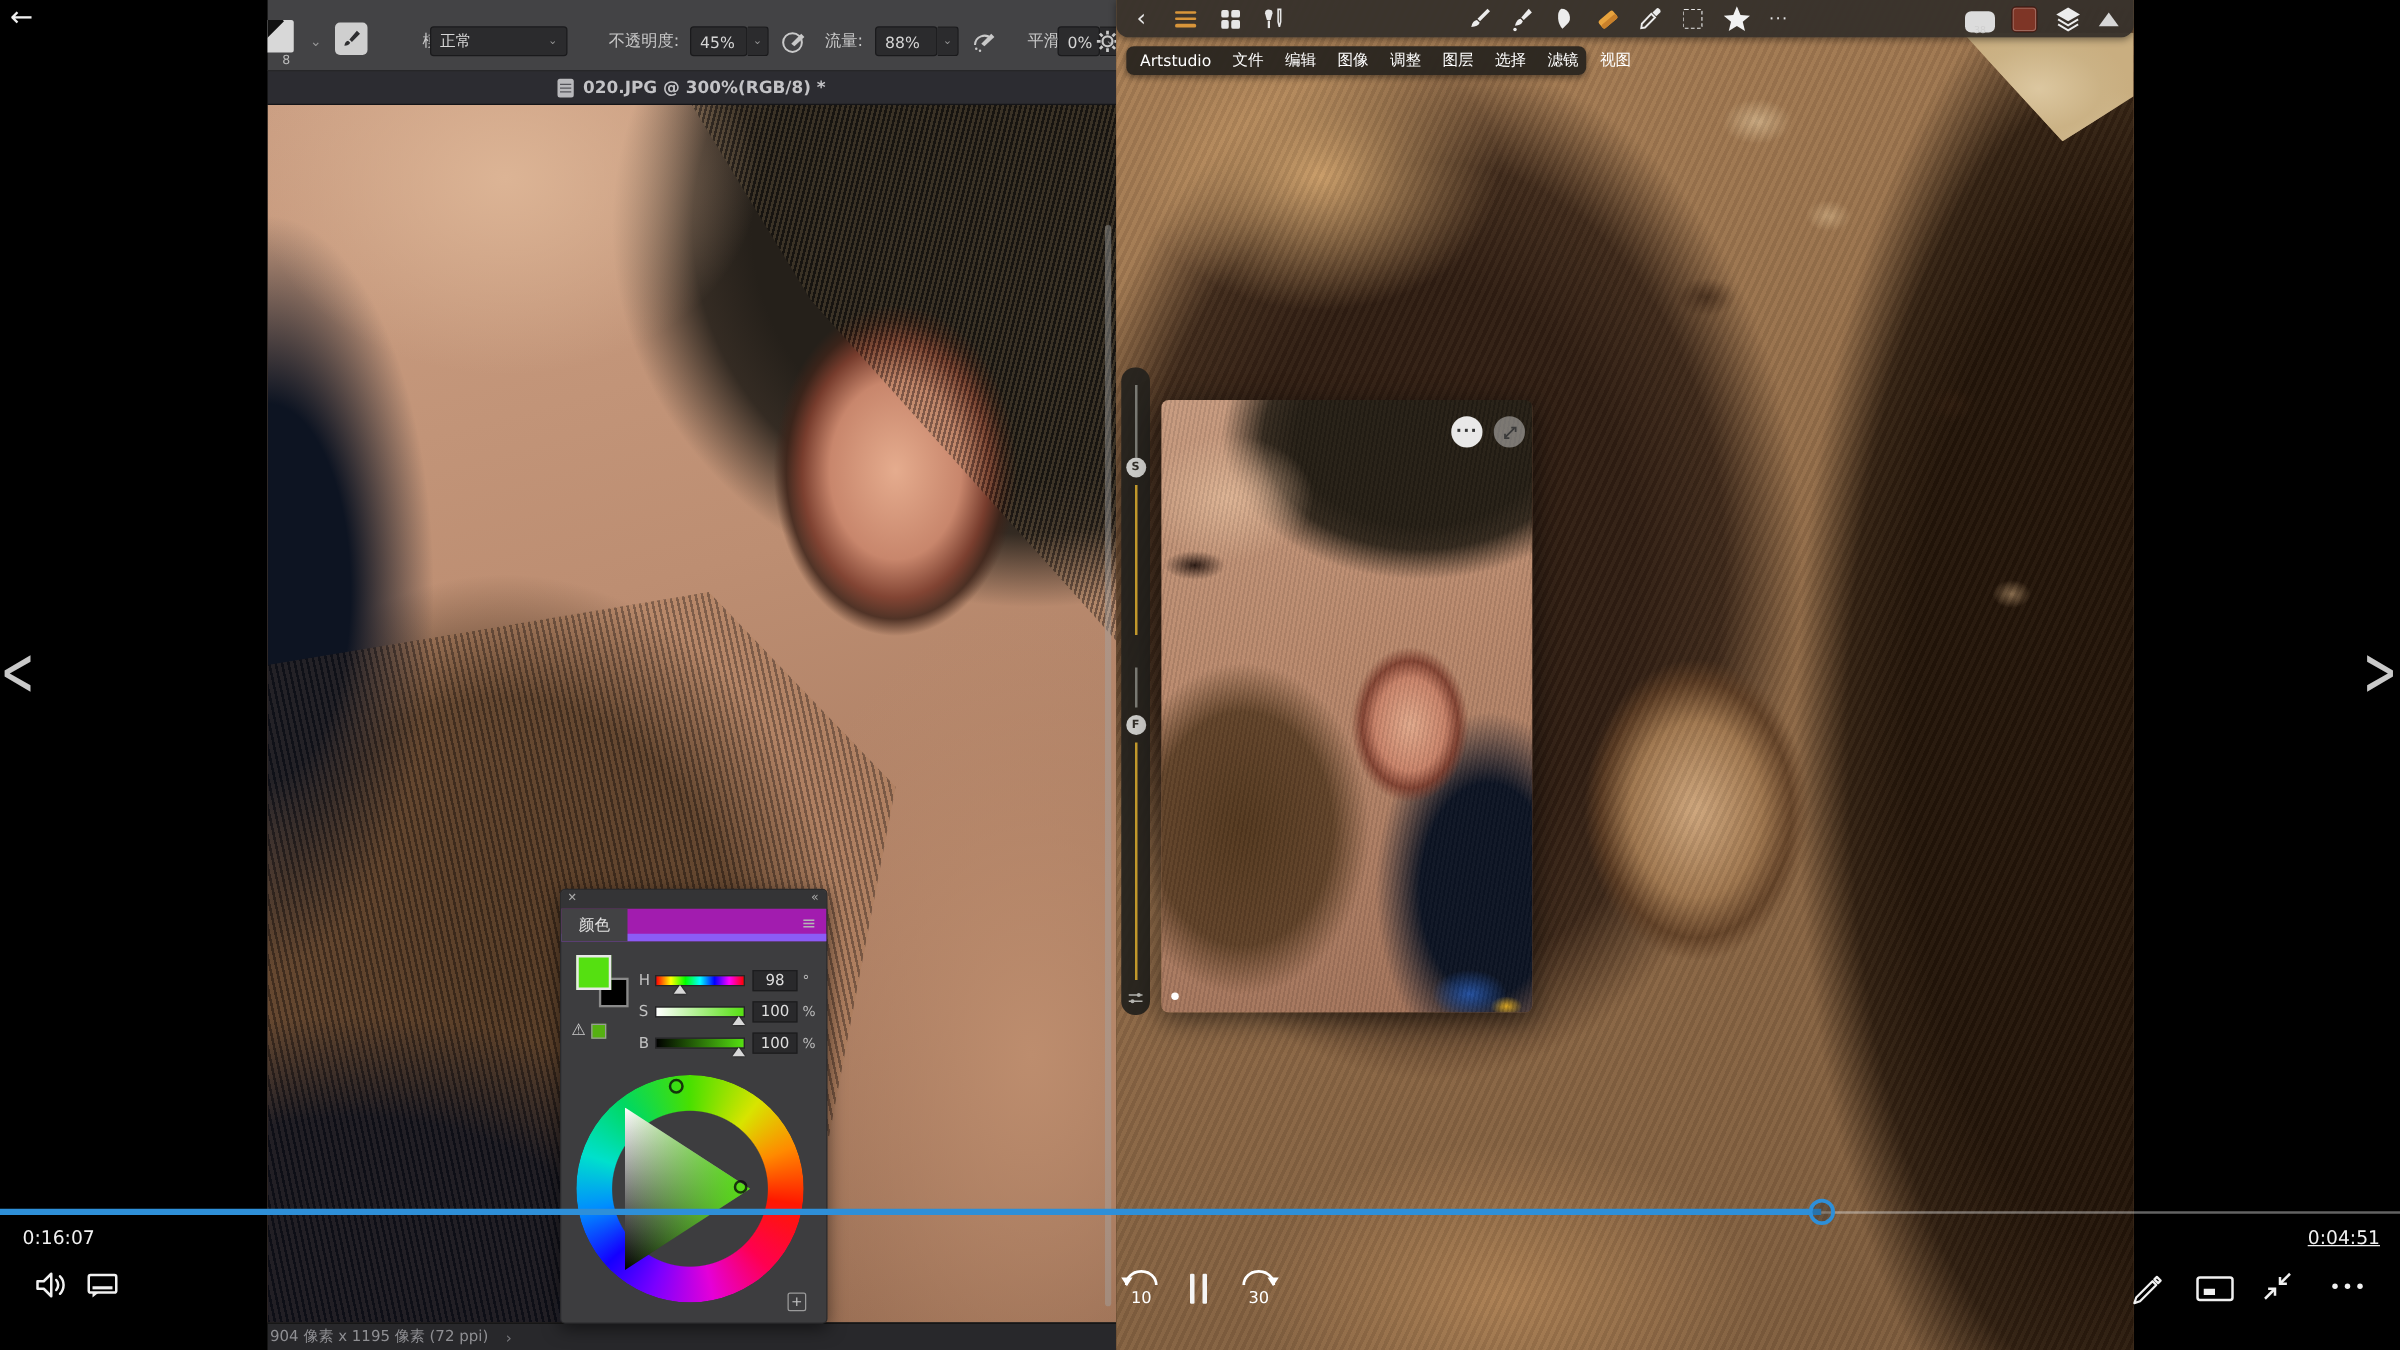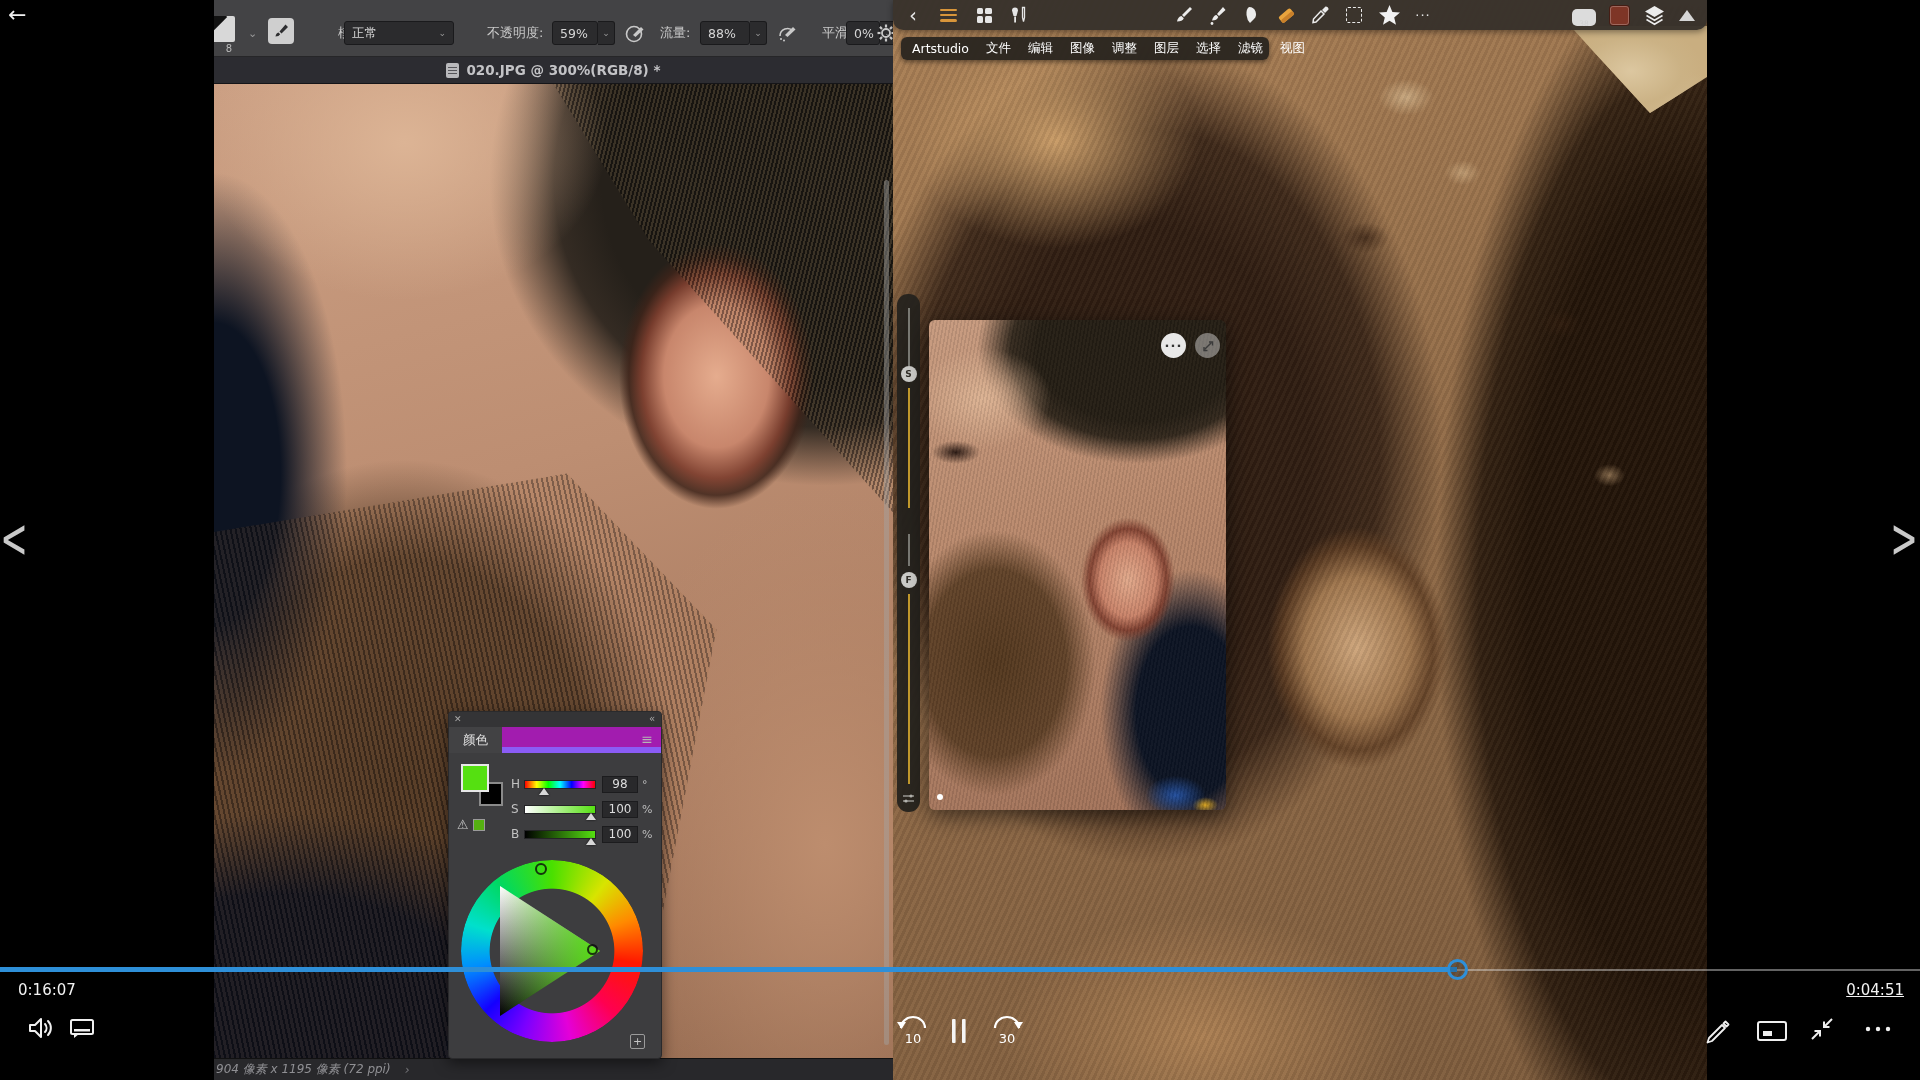--- a/index.html
+++ b/index.html
@@ -40,21 +40,21 @@
       radial-gradient(ellipse 310px 500px at 90% 78%, #bd8d6e 0%, rgba(189,141,110,0) 72%),
       linear-gradient(165deg, #cb9f83 0%, #bd8e72 40%, #aa7c61 70%, #93694f 100%); }
   #ps-canvas .hair-tex { position:absolute; inset:0;
     clip-path:polygon(50% 0, 100% 0, 100% 44%, 64% 16%);
     background:repeating-linear-gradient(104deg, rgba(0,0,0,.45) 0 2px, rgba(150,128,88,.22) 2px 4px); opacity:.85; }
   #ps-canvas .beard-tex { position:absolute; inset:0;
     clip-path:polygon(0 46%, 52% 40%, 74% 56%, 62% 100%, 0 100%);
     background:repeating-linear-gradient(78deg, rgba(18,10,5,.4) 0 2px, rgba(160,108,62,.17) 2px 5px); opacity:.9; }
   #ps-vscroll { left:670px; top:180px; width:5px; height:865px; background:rgba(165,165,165,.45); border-radius:3px; }
   #ps-status { left:0; top:1058px; width:679px; height:22px; background:#28282b; border-top:1px solid #111;
-    display:flex; align-items:center; gap:14px; padding-left:2px; color:#8f8f93; font-size:12px;font-style:italic; }
+    display:flex; align-items:center; gap:14px; padding-left:2px; color:#8f8f93; font-size:12px; }
 
   
   #color-panel { left:448px; top:711px; width:214px; height:348px; background:#3d3d3f;
     border:1px solid #2a2a2c; border-radius:4px; box-shadow:0 4px 14px rgba(0,0,0,.5); color:#ccc; }
   #cp-head { position:absolute; left:0; top:0; width:100%; height:15px; background:#343436;
     border-radius:4px 4px 0 0; font-size:9px; color:#aaa; }
   #cp-tabrow { position:absolute; left:0; top:15px; width:100%; height:26px; background:#a21caf; border-bottom:6px solid #8b5cf6; }
   #cp-tab { position:absolute; left:0; top:0; height:26px; padding:0 14px; background:#424244;
     display:flex; align-items:center; font-size:12.5px; color:#e2e2e2; }
   .swatch-fg { position:absolute; left:12px; top:52px; width:28px; height:28px; border:2px solid #e8e8e8; z-index:2; }
@@ -201,21 +201,21 @@
       <div class="ps-ctl" style="left:92px;margin-left:32px;">模式:</div>
       <div class="ps-ctl" style="left:130px;">
         <div class="ps-box" style="width:110px; justify-content:space-between;">
           <span>正常</span>
           <span style="color:#999; font-size:9px;">⌄</span>
         </div>
       </div>
       <div class="ps-ctl" style="left:273px;">不透明度:</div>
       <div class="ps-ctl" style="left:338px;">
         <div class="ps-box" style="width:46px;">
-            <span>59%</span>
+            <span>45%</span>
           </div>
         <div class="ps-chev">⌄</div>
       </div>
       <div class="ps-ctl" style="left:410px;">
         <svg width="22" height="22" viewBox="0 0 22 22">
           <circle cx="10" cy="12" r="7.5" fill="none" stroke="#c9c9c9" stroke-width="1.6"></circle>
           <path d="M9 13 L17 5 l2.5 2.5 L11.5 15 Z" fill="#c9c9c9"></path>
         </svg>
       </div>
       <div class="ps-ctl" style="left:446px;">流量:</div>

